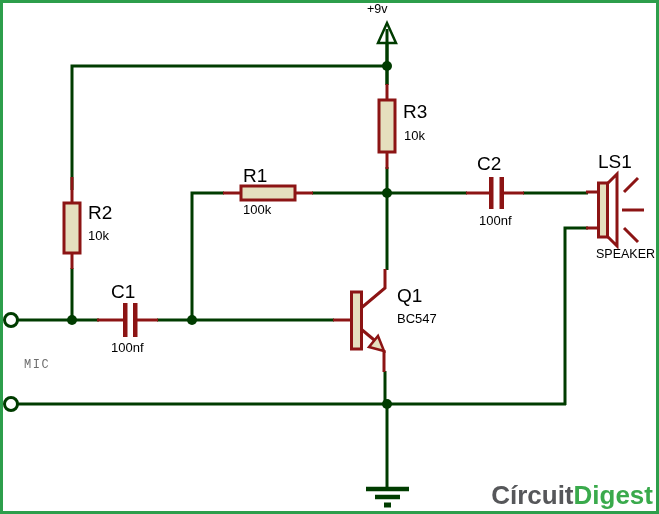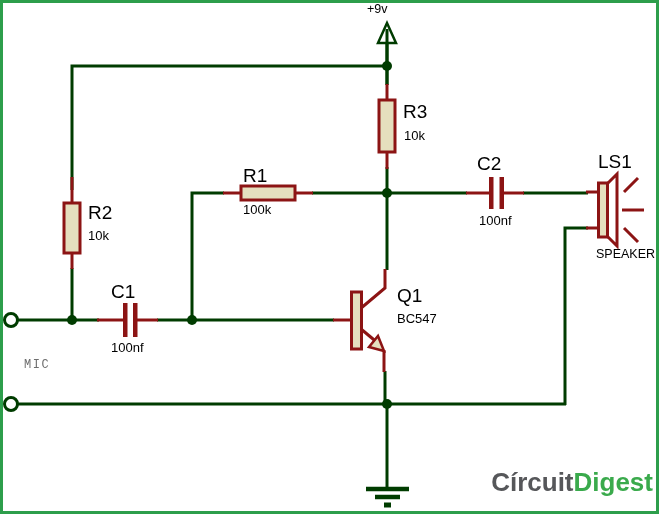--- a/index.html
+++ b/index.html
@@ -27,21 +27,21 @@
   .plate{fill:var(--component);}
   .dot{fill:var(--wire);stroke:none;}
   .terminal{fill:#ffffff;stroke:var(--wire);stroke-width:3;}
   .gnd{stroke:var(--wire);stroke-width:4.5;fill:none;}
   .cname{font:19px "Liberation Sans",sans-serif;fill:var(--label);}
   .cvalue{font:13px "Liberation Sans",sans-serif;fill:var(--label);}
   .pwr{font:12.5px "Liberation Sans",sans-serif;fill:var(--label);}
   .mic{font:12px "Liberation Mono",monospace;fill:var(--mic_label);letter-spacing:1.5px;}
   .spk{font:12.5px "Liberation Sans",sans-serif;fill:var(--label);}
   .logo{
-    position:absolute;right:6px;bottom:19px;
+    position:absolute;right:6px;bottom:6px;
     font-family:"Liberation Sans",sans-serif;
     font-size:26px;font-weight:bold;line-height:1;
     white-space:nowrap;
   }
   .logo-gray{color:var(--logo_gray);}
   .logo-green{color:var(--logo_green);}
 </style>
 </head>
 <body>
 

